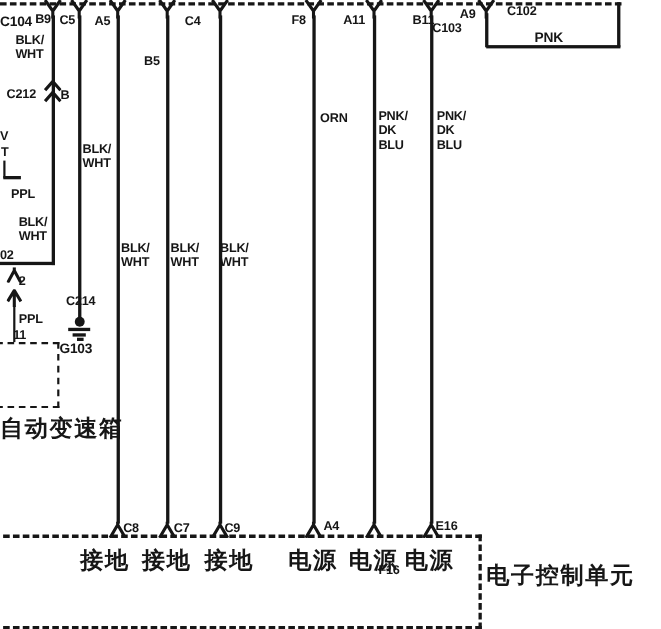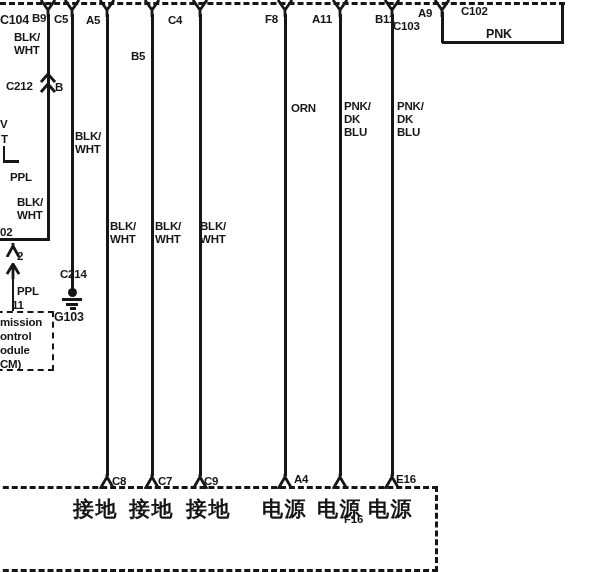--- a/index.html
+++ b/index.html
@@ -113,26 +113,21 @@
   <div class="lbl" style="left:17px;top:250px;">2</div>
   <svg class="arrow" style="left:6px;top:263px;" width="14" height="16">
       <path d="M1 11 L7 1 L13 11 M7 3 V16"></path>
     </svg>
   <div class="lbl" style="left:28px;top:268px;margin-left:32px;">C214</div>
   <div class="wire" style="left:11.5px;top:278px;height:33px;width:2.5px;"></div>
   <div class="lbl" style="left:17px;top:285px;">PPL</div>
   <div class="lbl" style="left:12px;top:299px;">11</div>
 
   <div class="dashbox" style="left:-24px;top:311px;width:74px;height:56px;"></div>
-  <div class="lbl" style="left:0;top:315px;line-height:14px;">
-    <span>mission</span>
-    <span>ontrol</span>
-    <span>odule</span>
-    <span>CM)</span>
-  </div>
+  <div class="cn" style="left:0;top:378px;">自动变速箱</div>
 
   <div class="lbl" style="left:75px;top:130px;">
     <span>BLK/</span>
     <span>WHT</span>
   </div>
   <div class="dot" style="left:67.5px;top:288px;"></div>
   <div class="bar" style="left:62px;top:298px;width:20px;"></div>
   <div class="bar" style="left:66px;top:302.5px;width:12px;"></div>
   <div class="bar" style="left:69.5px;top:307px;width:6px;"></div>
   <div class="lbl lbl12" style="left:54px;top:311px;">G103</div>
@@ -189,14 +184,15 @@
   <div class="lbl" style="left:344px;top:473px;margin-top:40px;">F16</div>
   <div class="lbl" style="left:396px;top:473px;">E16</div>
 
   <div class="cn" style="left:73px;top:498px;">接地</div>
   <div class="cn" style="left:129px;top:498px;">接地</div>
   <div class="cn" style="left:186px;top:498px;">接地</div>
   <div class="cn" style="left:262px;top:498px;">电源</div>
   <div class="cn" style="left:317px;top:498px;">电源</div>
   <div class="cn" style="left:368px;top:498px;">电源</div>
 
+  <div class="cn" style="left:442px;top:512px;">电子控制单元</div>
 
 </div>
 
 </body></html>

